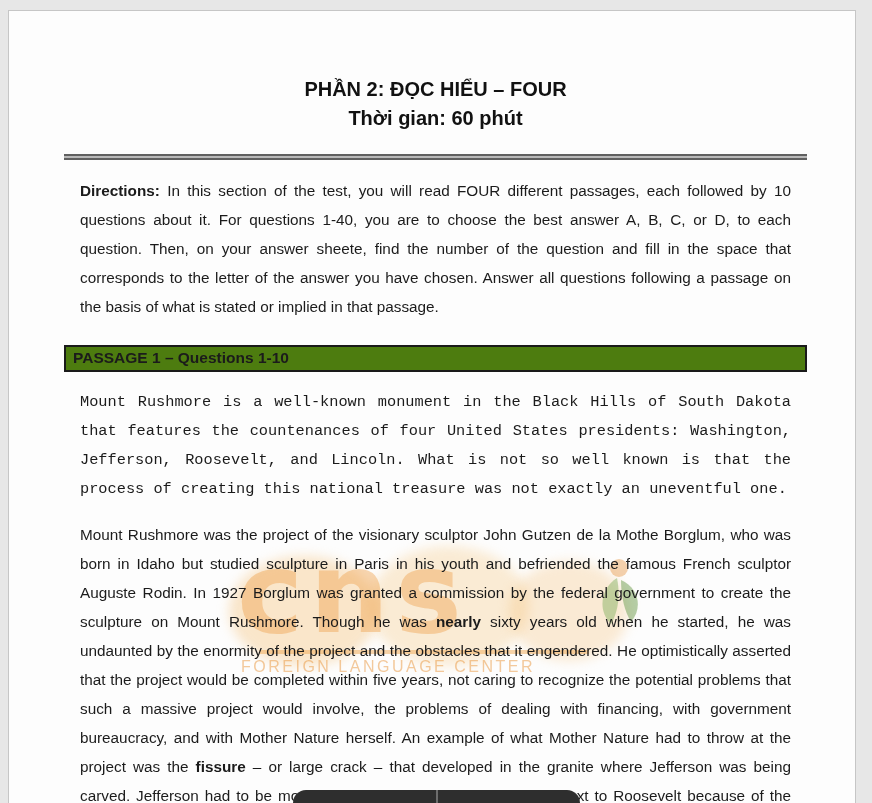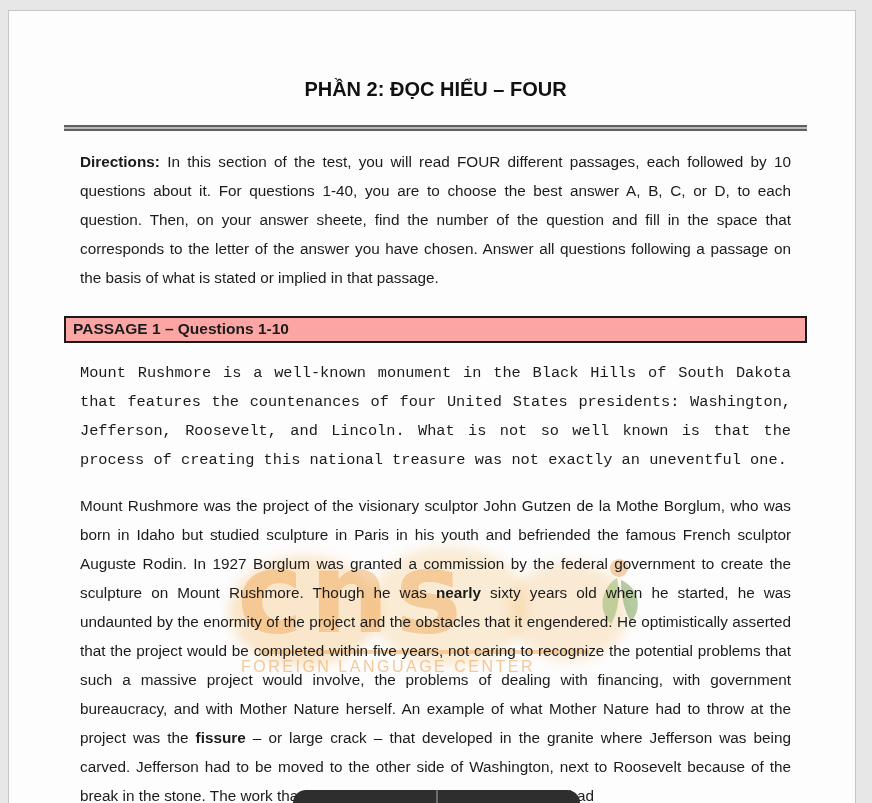--- a/index.html
+++ b/index.html
@@ -48,21 +48,21 @@
     margin: 16px;
     position: relative;
     z-index: 2;
   }
   .directions { margin-top: 17px; }
   .timing { margin-top: 28px; }
   .bold { font-weight: bold; }
   .passage-header {
     margin-top: 24px;
     border: 2px solid #1a1a1a;
-    background: #fca5a5;
+    background: #4d7c0f;
     font-weight: bold;
     font-size: 15.5px;
     padding: 2px 7px 3px 7px;
     position: relative;
     z-index: 2;
   }
   .p1 { margin-top: 10px; font-family: Liberation Mono, monospace; }
   .p2 { margin-top: 28px; }
   .kw {
     font-weight: bold;
@@ -154,20 +154,21 @@
       </svg>
     </div>
     <div class="wm-underline"></div>
     <div class="wm-small">FOREIGN LANGUAGE CENTER</div>
   </div>
 
   <div class="content">
 
     <div class="title-block">
       <div>PHẦN 2: ĐỌC HIỂU – FOUR</div>
+      <div>Thời gian: 60 phút</div>
     </div>
 
     <div class="divider"></div>
 
     <p class="body-text directions"><span class="bold">Directions:</span><span> In this section of the test, you will read FOUR different passages, each followed by 10 questions about it. For questions 1-40, you are to choose the best answer A, B, C, or D, to each question. Then, on your answer sheete, find the number of the question and fill in the space that corresponds to the letter of the answer you have chosen. Answer all questions following a passage on the basis of what is stated or implied in that passage.</span></p>
 
 
     <div class="passage-header"><span>PASSAGE 1 – Questions 1-10</span></div>
 
     <p class="body-text p1">Mount Rushmore is a well-known monument in the Black Hills of South Dakota that features the countenances of four United States presidents: Washington, Jefferson, Roosevelt, and Lincoln. What is not so well known is that the process of creating this national treasure was not exactly an uneventful one.</p>

